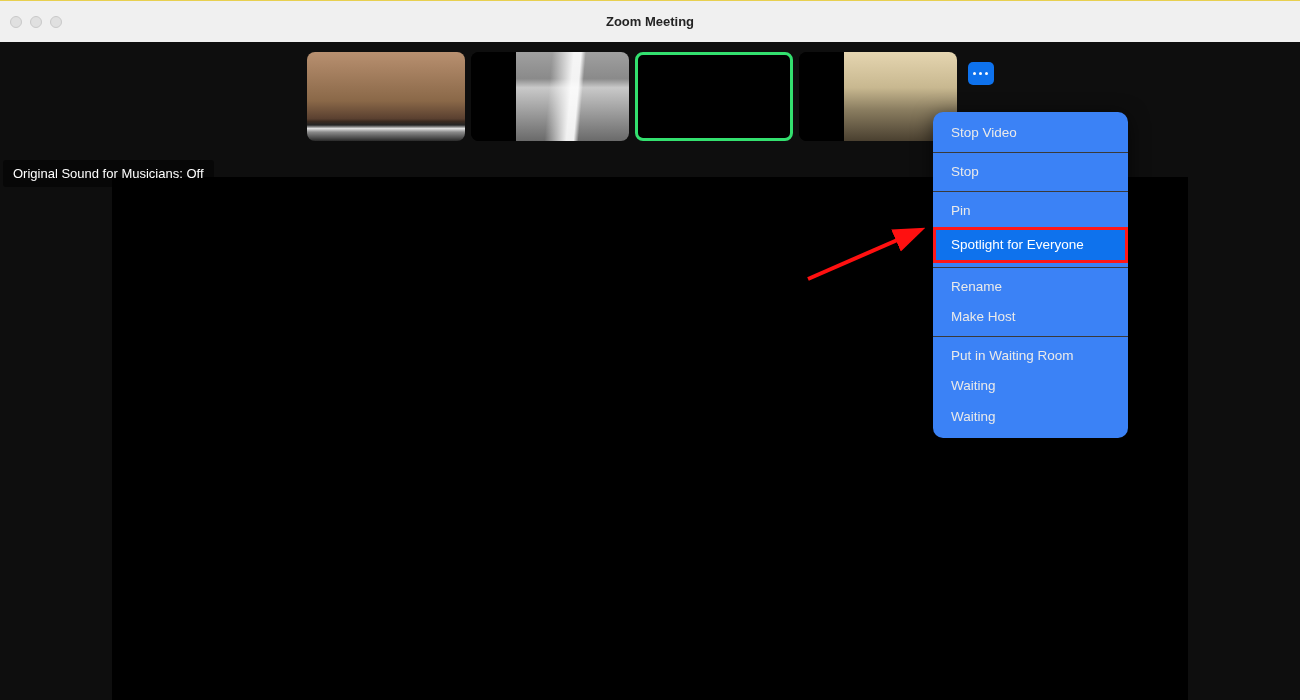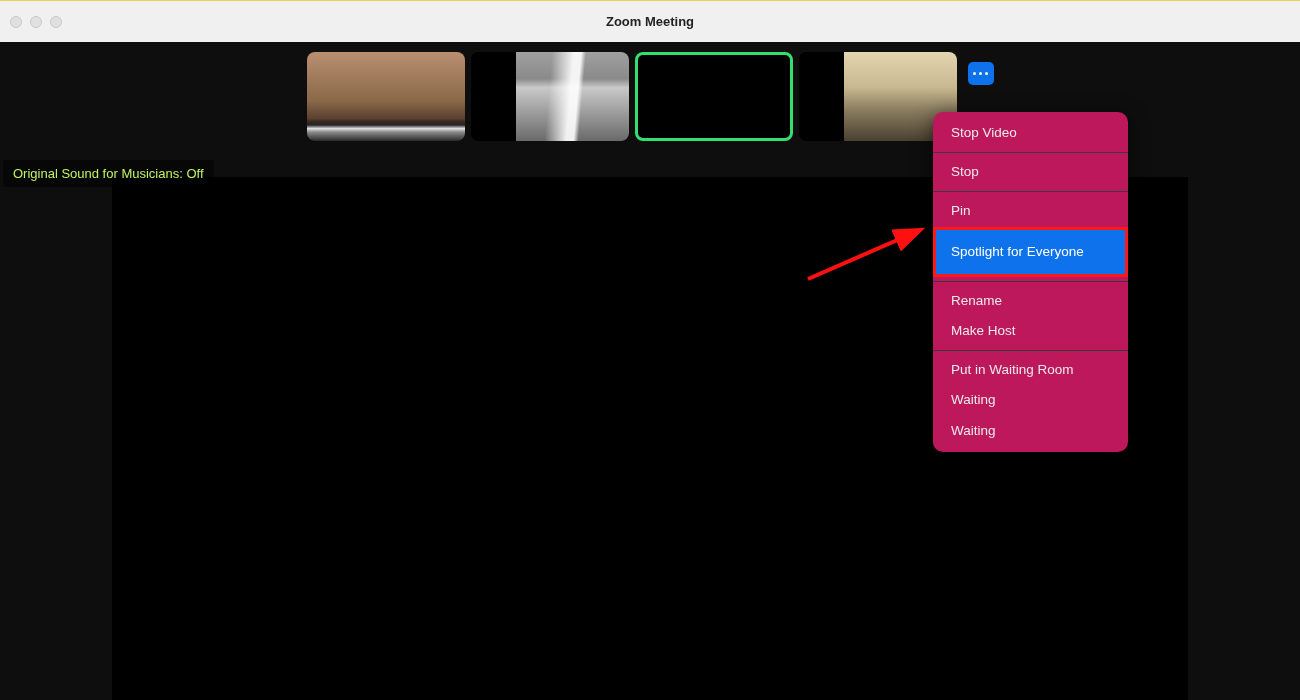--- a/index.html
+++ b/index.html
@@ -100,21 +100,21 @@
       color: #fff;
       display: flex;
       gap: 3px;
     }
     .dot { width: 3px; height: 3px; background: #fff; border-radius: 50%; }
 
     .status-pill {
       position: absolute;
       top: 118px;
       left: 3px;
-      color: #bef264;
+      color: #ffffff;
       font-size: 13px;
       font-weight: 400;
       padding: 6px 10px;
       background: rgba(0,0,0,0.5);
       border-radius: 3px;
       z-index: 5;
     }
 
     .main-video {
       position: absolute;
@@ -123,39 +123,39 @@
       right: 112px;
       bottom: 0;
       background: #000;
     }
 
     .context-menu {
       position: absolute;
       top: 70px;
       left: 933px;
       width: 195px;
-      background: #be185d;
+      background: #3b82f6;
       border-radius: 10px;
       padding: 6px 0;
       box-shadow: 0 4px 20px rgba(0,0,0,0.6);
       z-index: 20;
     }
     .menu-item {
       color: #eaeaea;
       font-size: 13.5px;
       padding: 7px 18px;
       cursor: pointer;
       line-height: 1.2;
     }
     .menu-item.highlighted {
       background: #0e72ed;
       color: #fff;
       border: 3px solid #ff1818;
       margin: 0;
-      padding: 14px 15px;
+      padding: 7px 15px;
     }
     .menu-divider {
       height: 1px;
       background: #3a3a3a;
       margin: 4px 0;
     }
 
     .annotation-arrow {
       position: absolute;
       top: 175px;

